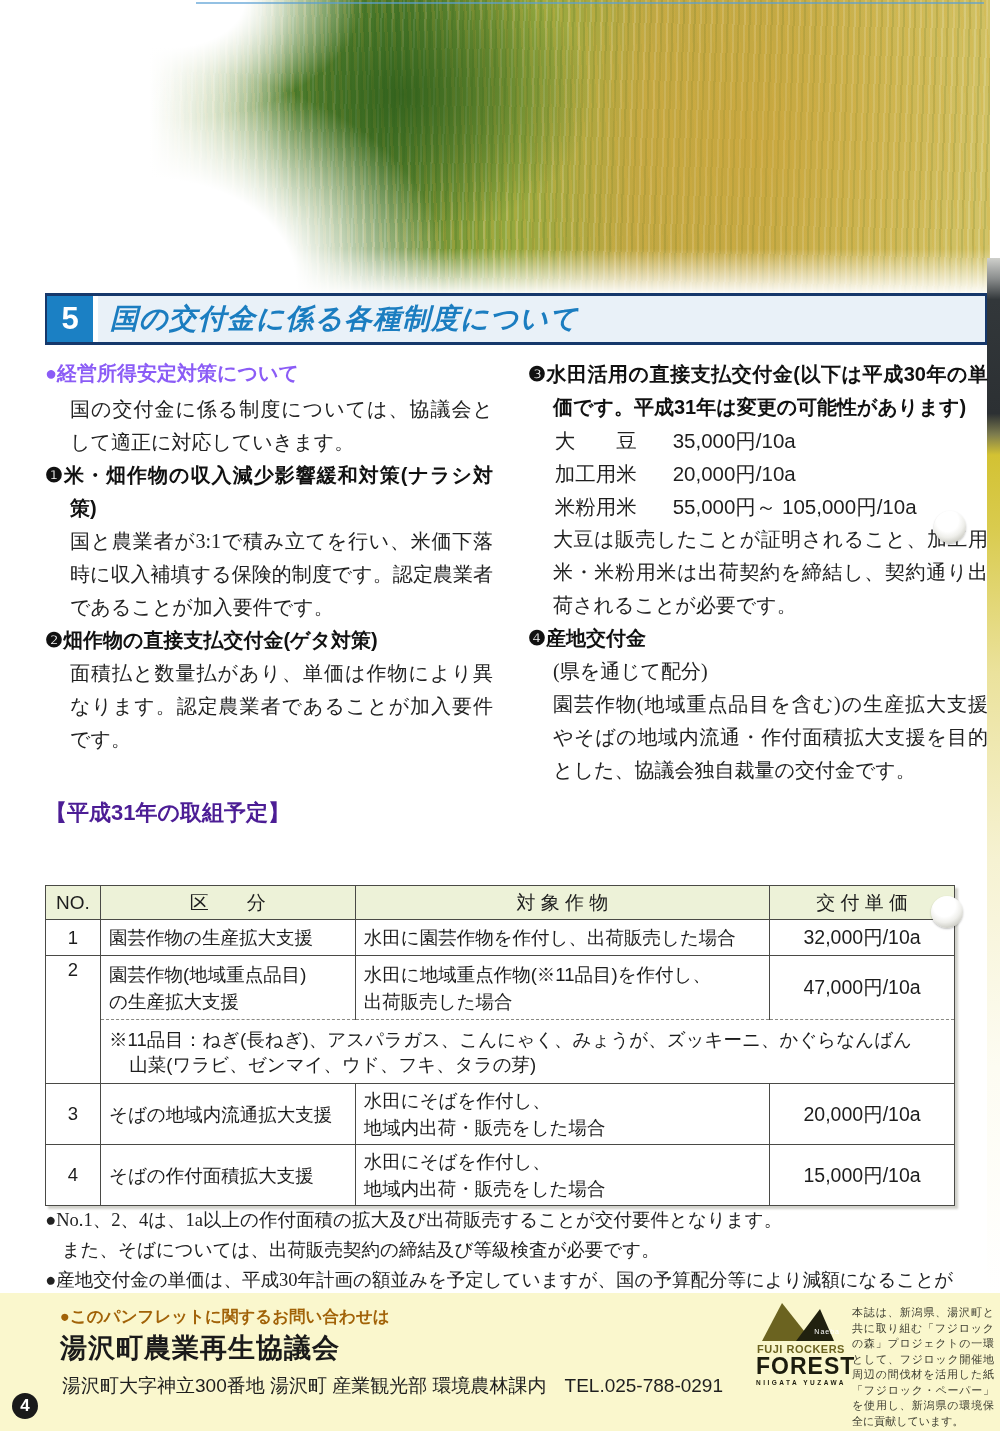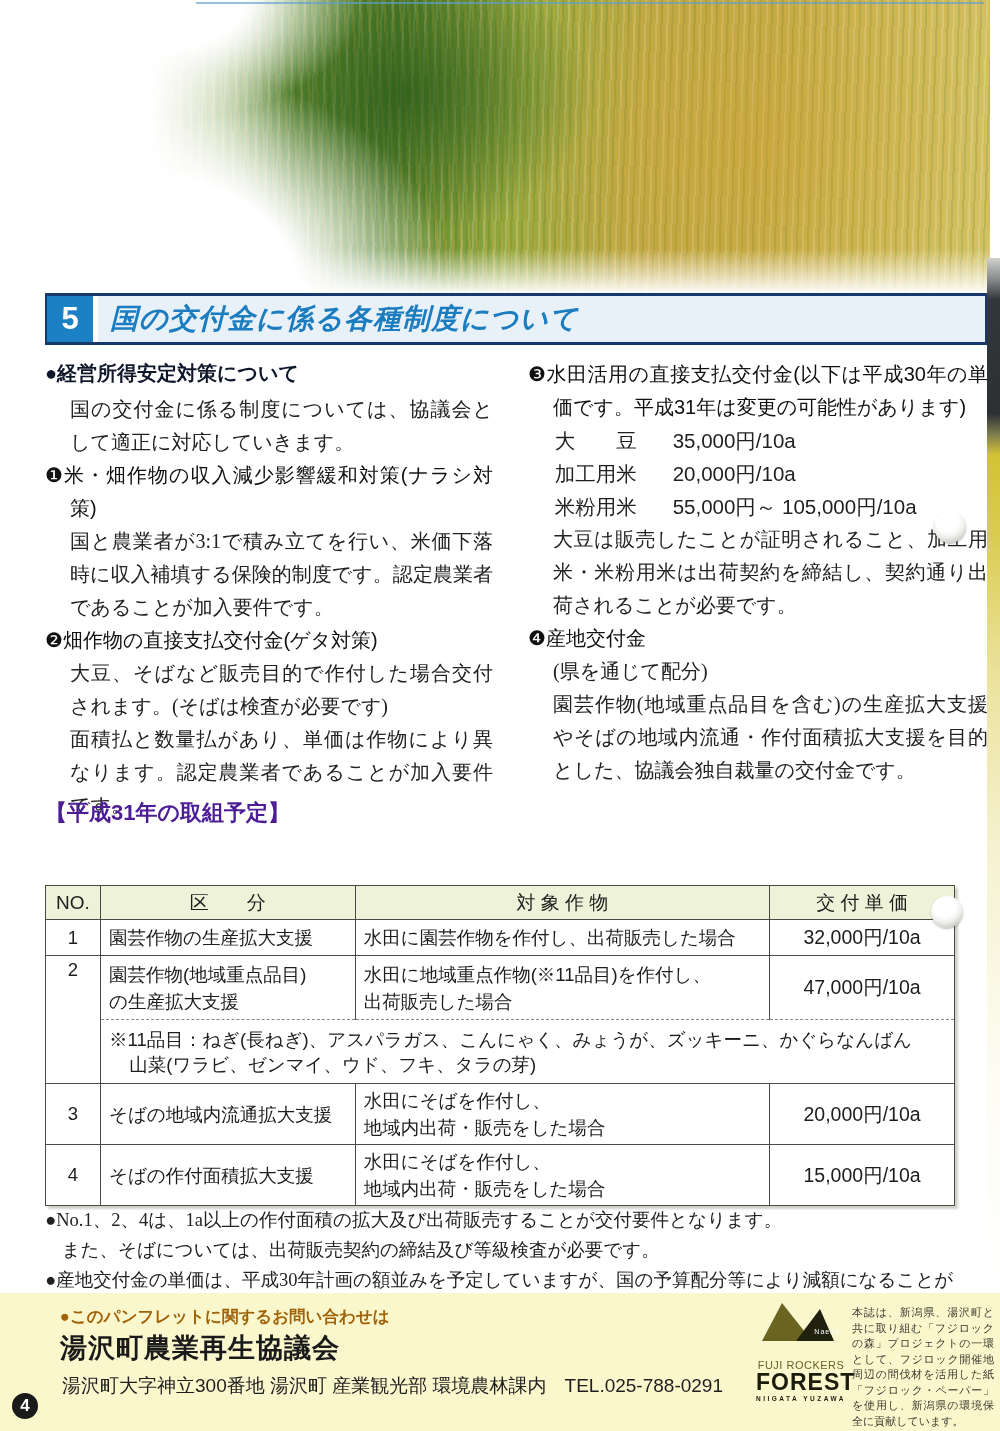--- a/index.html
+++ b/index.html
@@ -51,27 +51,27 @@
     display:flex; align-items:center; justify-content:center;
   }
   .header-gap { width:5px; background:#ffffff; }
   .header-title-area { flex:1; background:#e9f1f8; display:flex; align-items:center; }
   .header-title { color:#1b7dc0; font-size:28px; font-weight:bold; letter-spacing:1px; padding-left:12px;font-style:italic; }
 
   
   .col { position:absolute; top:358px; }
   .col-left  { left:45px;  width:448px; }
   .col-right { left:528px; width:460px; }
-  .sec-head { color:#0f172a; font-weight:bold; font-size:20px; line-height:30px; margin-bottom:5px; }
+  .sec-head { color:#8b5cf6; font-weight:bold; font-size:20px; line-height:30px; margin-bottom:5px; }
   .para {
     font-family:"Liberation Serif", serif; font-size:20px; line-height:33px;
     text-align:justify; padding-left:1.25em; color:#222;
   }
   .item-head {
-    font-size:20px; font-weight:normal; line-height:33px;
+    font-size:20px; font-weight:bold; line-height:33px;
     padding-left:1.25em; text-indent:-1.25em; color:#111; text-align:justify;
   }
   .price-row { font-size:20.5px; line-height:33px; padding-left:1.3em; }
   .price-name { display:inline-block; min-width:118px; }
 
   
   .table-title { position:absolute; left:45px; top:798px; width:910px; text-align:left; font-size:22px; font-weight:bold; color:#4c1d95; }
   table.grants {
     position:absolute; left:45px; top:885px; width:910px;
     border-collapse:collapse; background:#fff;
@@ -119,21 +119,21 @@
   }
 
   
   .logo { position:absolute; left:756px; top:8px; width:90px; height:96px; text-align:center; }
   .mtn { position:relative; width:82px; height:40px; margin:0 auto; }
   .mtn-a { position:absolute; left:2px; bottom:0; width:0; height:0;
            border-left:20px solid transparent; border-right:30px solid transparent; border-bottom:38px solid #6b6320; }
   .mtn-b { position:absolute; left:36px; bottom:0; width:0; height:0;
            border-left:24px solid transparent; border-right:14px solid transparent; border-bottom:32px solid #21210f; }
   .mtn-label { position:absolute; right:2px; bottom:6px; color:#fff; font-size:7px; letter-spacing:1px; }
-  .logo-l1 { font-size:11px; font-weight:normal; color:#6b6320; letter-spacing:0.5px; margin-top:18px; }
+  .logo-l1 { font-size:11px; font-weight:bold; color:#6b6320; letter-spacing:0.5px; margin-top:2px; }
   .logo-l2 { font-size:23px; font-weight:bold; color:#1c1c0e; letter-spacing:1px; line-height:22px; }
   .logo-l3 { font-size:6.5px; font-weight:bold; color:#1c1c0e; letter-spacing:2.5px; margin-top:2px; }
   .eco-note {
     position:absolute; left:852px; top:12px; width:142px;
     font-size:11px; line-height:15.5px; color:#3c3c30; text-align:justify;
   }
 
   
   .punch {
     position:absolute; width:32px; height:32px; border-radius:50%; z-index:50;
@@ -160,21 +160,20 @@
       <span class="header-title">国の交付金に係る各種制度について</span>
     </div>
   </div>
 
   <div class="col col-left">
     <div class="sec-head">●経営所得安定対策について</div>
     <div class="para">国の交付金に係る制度については、協議会として適正に対応していきます。</div>
     <div class="item-head"><span>❶</span><span>米・畑作物の収入減少影響緩和対策(ナラシ対策)</span></div>
     <div class="para">国と農業者が3:1で積み立てを行い、米価下落時に収入補填する保険的制度です。認定農業者であることが加入要件です。</div>
     <div class="item-head"><span>❷</span><span>畑作物の直接支払交付金(ゲタ対策)</span></div>
-    <div class="para">大豆、そばなど販売目的で作付した場合交付されます。(そばは検査が必要です)</div>
     <div class="para">面積払と数量払があり、単価は作物により異なります。認定農業者であることが加入要件です。</div>
   </div>
 
   <div class="col col-right">
     <div class="item-head"><span>❸</span><span>水田活用の直接支払交付金(以下は平成30年の単価です。平成31年は変更の可能性があります)</span></div>
     <div class="price-row"><span class="price-name">大　　豆</span><span>35,000円/10a</span></div>
     <div class="price-row"><span class="price-name">加工用米</span><span>20,000円/10a</span></div>
     <div class="price-row"><span class="price-name">米粉用米</span><span>55,000円～ 105,000円/10a</span></div>
     <div class="para">大豆は販売したことが証明されること、加工用米・米粉用米は出荷契約を締結し、契約通り出荷されることが必要です。</div>
     <div class="item-head"><span>❹</span><span>産地交付金</span></div>

